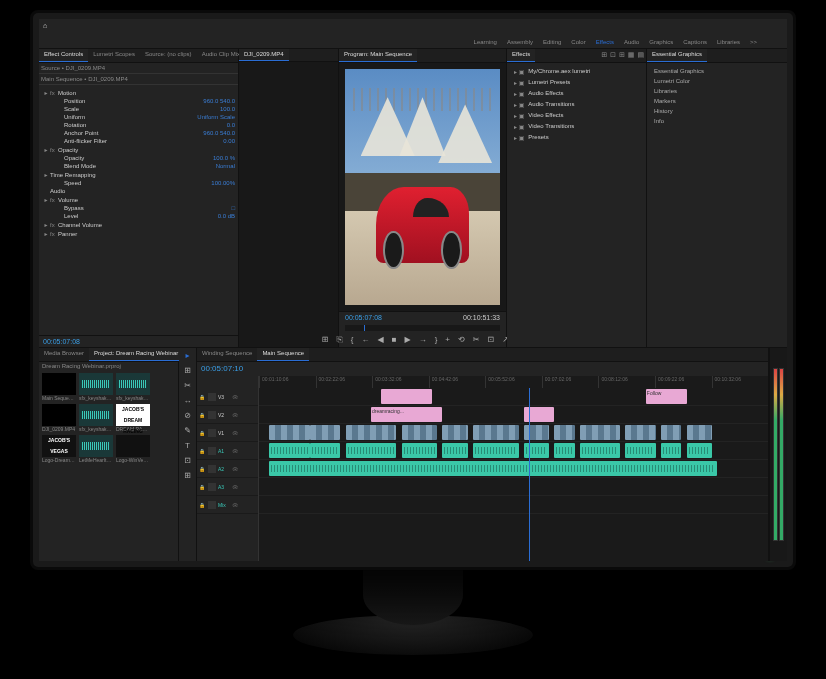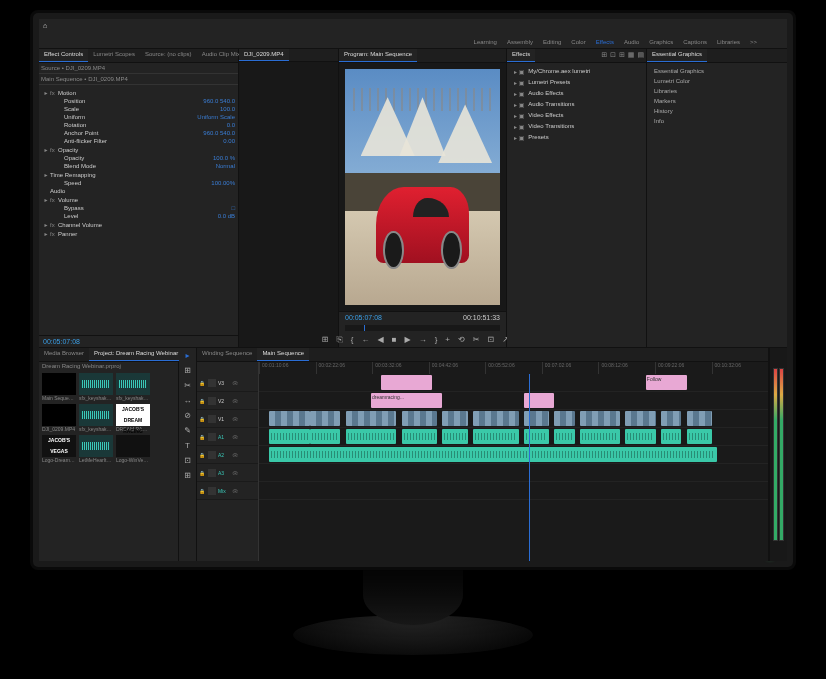--- a/index.html
+++ b/index.html
@@ -432,20 +432,23 @@
           <div class="tl-tool">T</div>
           <div class="tl-tool">⊡</div>
           <div class="tl-tool">⊞</div>
         </div>
 
       <div class="panel timeline-panel" style="flex-direction:column">
         <div class="panel-tabs">
           <div class="panel-tab">Winding Sequence</div>
           <div class="panel-tab active">Main Sequence</div>
         </div>
+        <div class="tl-header">
+          <span class="tl-tc">00:05:07:10</span>
+        </div>
         <div class="tl-main" style="flex:1;display:flex;flex-direction:column">
           <div style="display:flex">
             <div style="width:62px;background:#232323;border-right:1px solid #333"></div>
             <div class="tl-ruler" id="tl-ruler" style="flex:1">
                 <div class="ruler-mark">00:01:10:06</div>
                 <div class="ruler-mark">00:02:22:06</div>
                 <div class="ruler-mark">00:03:32:06</div>
                 <div class="ruler-mark">00:04:42:06</div>
                 <div class="ruler-mark">00:05:52:06</div>
                 <div class="ruler-mark">00:07:02:06</div>

